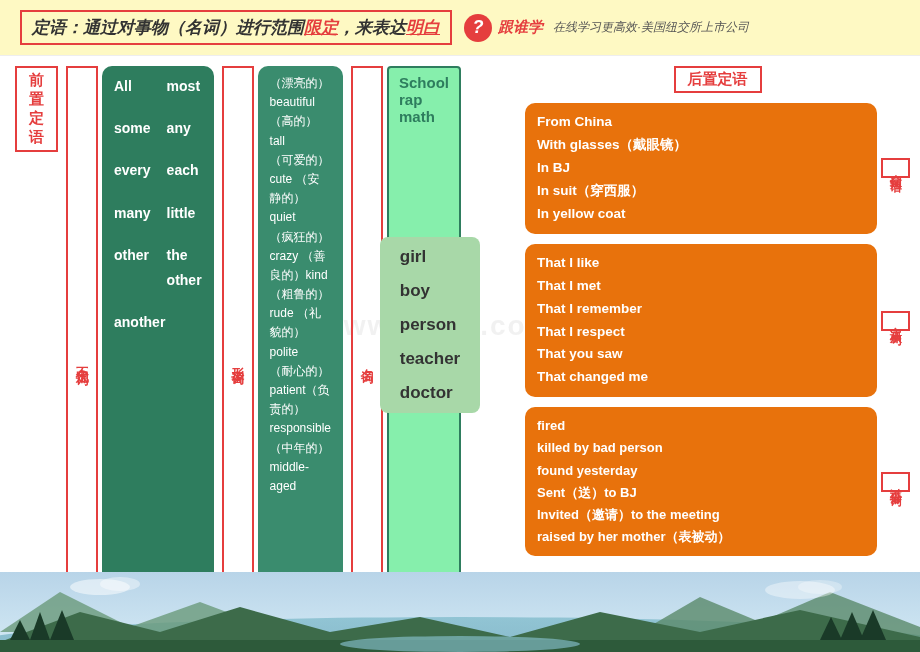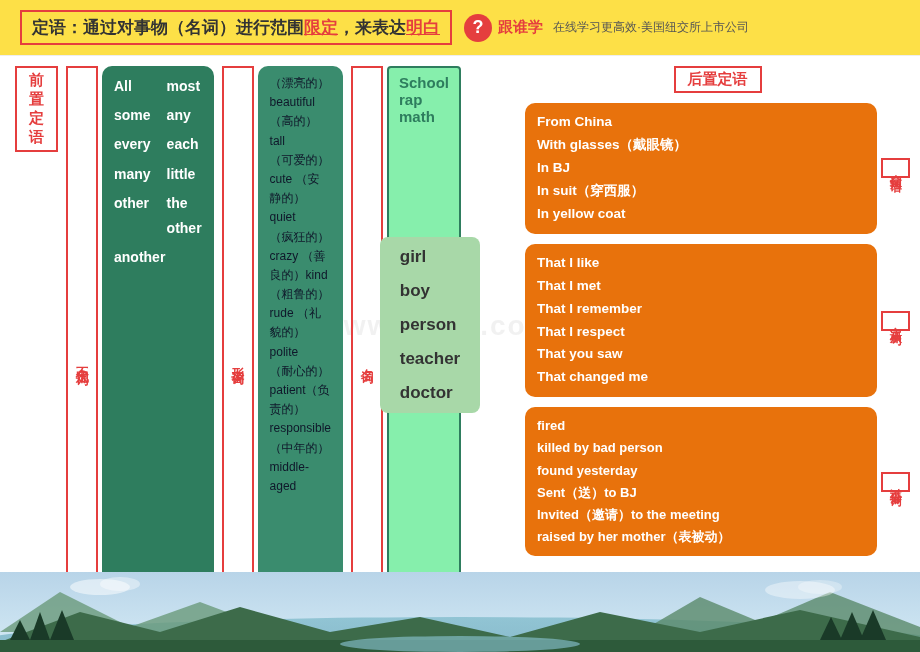--- a/index.html
+++ b/index.html
@@ -11,21 +11,22 @@
       overflow: hidden;
       position: relative;
     }
 
     
     .header {
       display: flex;
       align-items: center;
       padding: 10px 20px;
       border-bottom: 1px solid #eee;
-      background: #fde047;
+      background: #fef9c3;
+      font-style: italic;
     }
     .header-title {
       border: 2px solid #e53e3e;
       padding: 4px 10px;
       font-size: 17px;
       font-weight: bold;
       color: #333;
     }
     .header-title .bold-underline { text-decoration: underline; font-weight: bold; color: #e53e3e; }
     .logo-area {
@@ -111,21 +112,21 @@
       color: white;
       border-radius: 10px;
       padding: 8px 12px;
       flex: 1;
       font-size: 14px;
       font-weight: bold;
       line-height: 1.7;
     }
     .green-box-light {
       background: #3a8c6e;
-      color: #0f172a;
+      color: #ffffff;
       border-radius: 10px;
       padding: 8px 12px;
       flex: 1;
       font-size: 13px;
       line-height: 1.6;
     }
     .name-box {
       border: 2px solid #2e7d5e;
       color: #2e7d5e;
       background: #86efac;
@@ -232,21 +233,21 @@
       left: 0;
       width: 920px;
       height: 80px;
       overflow: hidden;
     }
 
     
     .pronoun-grid {
       display: grid;
       grid-template-columns: 1fr 1fr;
-      gap: 4px 16px;
+      gap: 17px 16px;
       font-size: 14px;
       font-weight: bold;
       line-height: 1.8;
     }
   </style>
 </head>
 <body>
 
 <div class="header">
   <div class="header-title">

